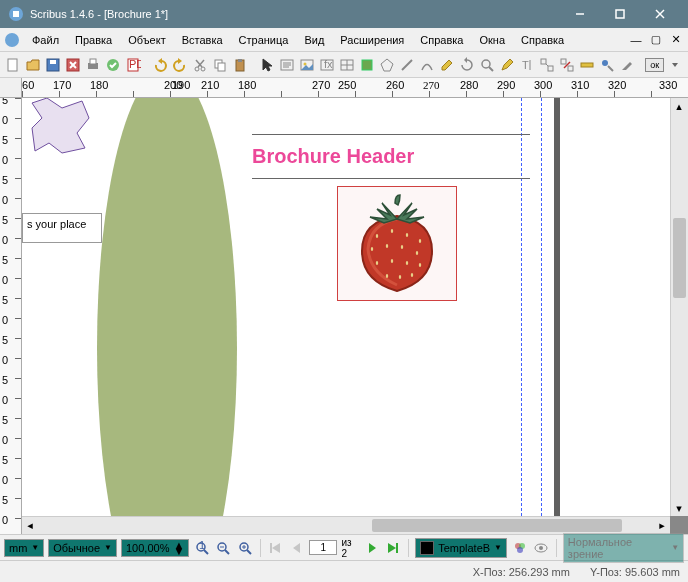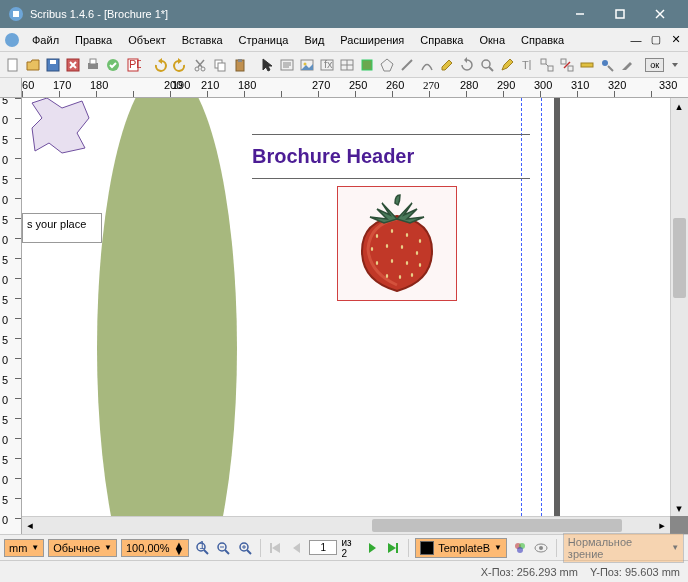--- a/index.html
+++ b/index.html
@@ -33,30 +33,30 @@
 .scroll-h { position: absolute; left: 0; right: 18px; bottom: 0; height: 18px; background: #e8e8e8; border-top: 1px solid #ccc; }
 .scroll-h .thumb { position: absolute; top: 2px; bottom: 2px; left: 350px; width: 250px; background: #c0c0c0; border-radius: 2px; }
 .scroll-arrow { position: absolute; width: 16px; height: 16px; display: flex; align-items: center; justify-content: center; background: #e8e8e8; }
 .page-edge { position: absolute; top: -10px; bottom: -10px; width: 6px; background: #606060; }
 .dashed-v { position: absolute; top: 0; bottom: 0; width: 0; border-left: 1px dashed #4060ff; }
 .green-shape { position: absolute; left: 75px; top: -30px; width: 140px; height: 560px; background: #a7b87e; border-radius: 70px / 280px; }
 .purple-shape { position: absolute; left: 5px; top: -5px; width: 68px; height: 70px; }
 .text-frame { position: absolute; left: 0; top: 115px; width: 80px; height: 30px; border: 1px solid #999; background: #fff; padding: 4px; font-size: 11px; }
 .header-col { position: absolute; left: 230px; top: 32px; right: 140px; }
 .hr-line { border-top: 1px solid #666; margin: 4px 0; }
-.header-title { color: #4c1d95; font-weight: bold; font-size: 20px; padding: 6px 0; }
+.header-title { color: #ec4899; font-weight: bold; font-size: 20px; padding: 6px 0; }
 .image-frame { position: absolute; left: 315px; top: 88px; width: 120px; height: 115px; border: 1px solid #d04040; background: #fdf6f6; display: flex; align-items: center; justify-content: center; }
 .statusbar { height: 26px; background: #f0f0f0; display: flex; align-items: center; padding: 2px 4px; gap: 4px; border-top: 1px solid #ccc; }
-.combo { border: 1px solid #999; background: #fdba74; padding: 2px 4px; display: flex; align-items: center; gap: 4px; font-size: 10px; }
+.combo { border: 1px solid #999; background: #0f766e; padding: 2px 4px; display: flex; align-items: center; gap: 4px; font-size: 10px; }
 .combo .arrow { font-size: 8px; }
 .sb-btn { width: 18px; height: 18px; display: flex; align-items: center; justify-content: center; }
 .sb-sep { width: 1px; height: 18px; background: #ccc; margin: 0 2px; }
 .page-input { width: 28px; border: 1px solid #999; text-align: center; padding: 1px; font-size: 10px; }
 .layer-swatch { width: 14px; height: 14px; background: #000; border: 1px solid #666; }
-.infobar { height: 22px; background: #f0f0f0; display: flex; align-items: center; justify-content: flex-end; padding: 0 8px; border-top: 1px solid #ccc; font-size: 10px; color: #555; gap: 12px; }
+.infobar { height: 22px; background: #f0f0f0; display: flex; align-items: center; justify-content: flex-end; padding: 0 8px; border-top: 1px solid #ccc; font-size: 10px; color: #555; gap: 20px; }
 svg { display: block; }
 </style>
 </head>
 <body>
 
 <div class="titlebar">
   <span class="icon">
     <svg width="16" height="16">
         <circle cx="8" cy="8" r="7" fill="#6da5d8"></circle>
         <path d="M5 5 L11 5 L11 11 L5 11 Z" fill="#fff"></path>
@@ -314,21 +314,21 @@
       <span style="left: 142px;">200</span>
       <div class="tick-h" style="left: 148px;"></div>
       <span style="left: 179px;">210</span>
       <div class="tick-h" style="left: 185px;"></div>
       <span style="left: 216px;">180</span>
       <div class="tick-h" style="left: 222px;"></div>
       <span style="left: 253px; margin-top: 34px;">230</span>
       <div class="tick-h" style="left: 259px;"></div>
       <span style="left: 290px;">270</span>
       <div class="tick-h" style="left: 296px;"></div>
-      <span style="left: 327px;">250</span>
+      <span style="left: 316px;">250</span>
       <div class="tick-h" style="left: 333px;"></div>
       <span style="left: 364px;">260</span>
       <div class="tick-h" style="left: 370px;"></div>
       <span style="left: 401px; font-family: Liberation Serif, serif;">270</span>
       <div class="tick-h" style="left: 407px;"></div>
       <span style="left: 438px;">280</span>
       <div class="tick-h" style="left: 444px;"></div>
       <span style="left: 475px;">290</span>
       <div class="tick-h" style="left: 481px;"></div>
       <span style="left: 512px;">300</span>

